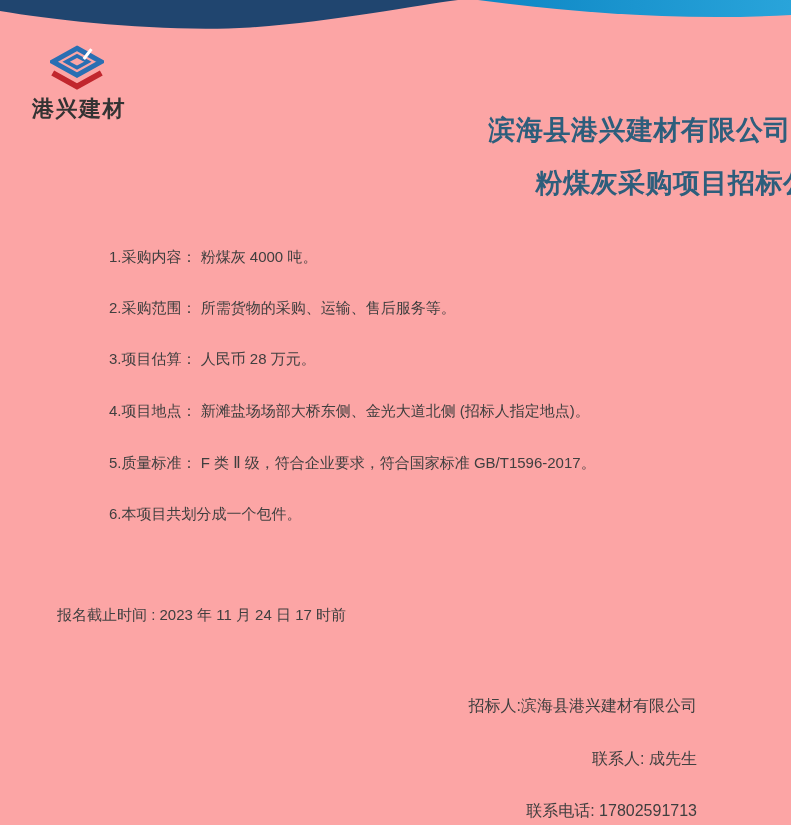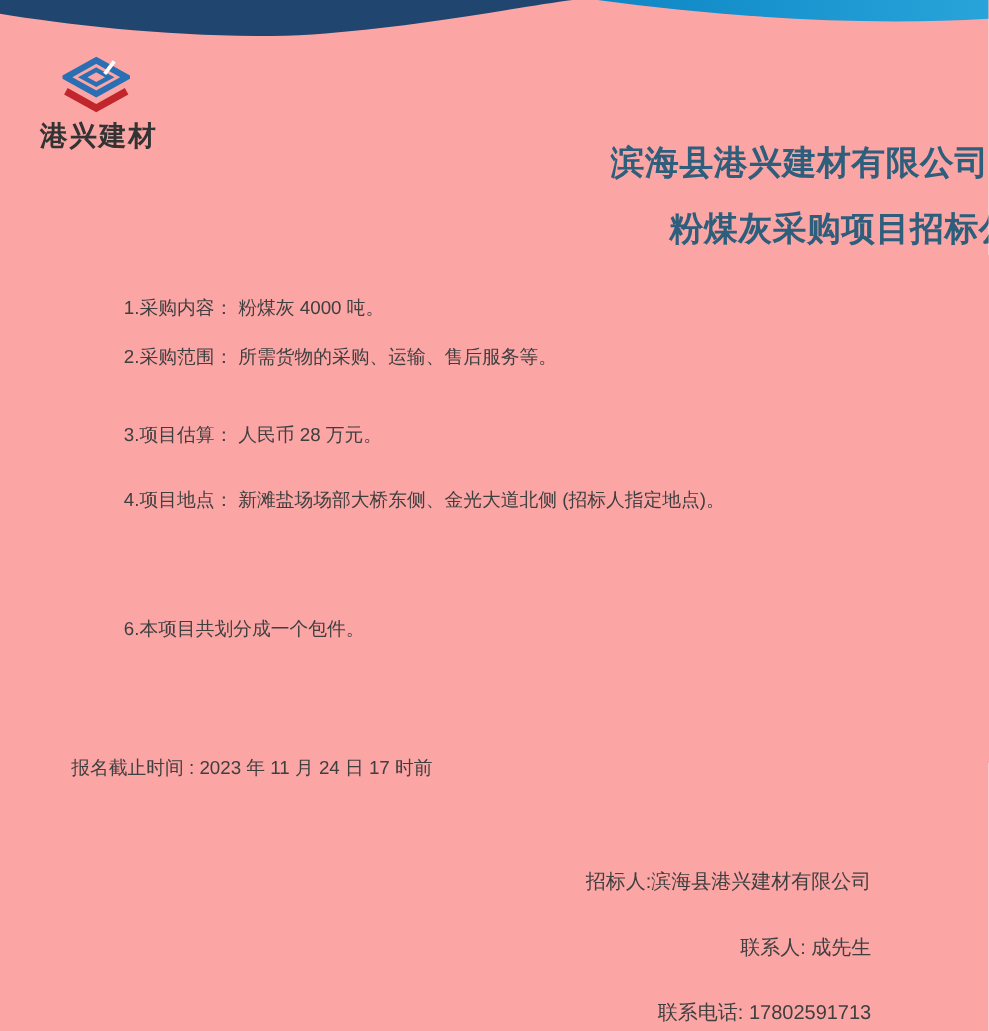--- a/index.html
+++ b/index.html
@@ -30,21 +30,21 @@
     position:absolute;left:0;width:100%;margin:0;
     text-align:right;
     font-family:"Liberation Serif","DejaVu Serif",serif;
     font-size:27px;font-weight:bold;
     color:var(--title,#2d5e7c);
     letter-spacing:0.5px;
   }
   .title1{top:112px;}
   .title2{top:165px;padding-left:47px;}
   .item{
-    position:absolute;left:95px;margin:4px;
+    position:absolute;left:95px;margin:14px;
     font-size:15px;line-height:20px;
     color:var(--body,#3f3f3f);
     white-space:nowrap;
   }
   .media{
     position:absolute;left:63px;top:543px;margin:0;
     font-size:15px;line-height:20px;white-space:nowrap;
     color:var(--body,#3f3f3f);
   }
   .deadline{
@@ -82,23 +82,24 @@
       <path d="M46,3.5 L37.5,14.5" stroke="#ffffff" stroke-width="3.4" fill="none"></path>
       <path d="M3,30 L30,45 L57,30" fill="none" style="stroke:var(--logoRed,#c1262d)" stroke-width="6.5"></path>
     </svg>
     <div class="logo-text">港兴建材</div>
   </div>
 
   <h1 class="title1">滨海县港兴建材有限公司</h1>
   <h2 class="title2">粉煤灰采购项目招标公告</h2>
 
   <p class="item" style="top:233px">1.采购内容： 粉煤灰 4000 吨。</p>
-  <p class="item" style="top:272px">2.采购范围： 所需货物的采购、运输、售后服务等。</p>
+  <p class="item" style="top:284px">2.采购范围： 所需货物的采购、运输、售后服务等。</p>
   <p class="item" style="top:335px">3.项目估算： 人民币 28 万元。</p>
   <p class="item" style="top:387px">4.项目地点： 新滩盐场场部大桥东侧、金光大道北侧 (招标人指定地点)。</p>
+  <p class="item" style="top:439px">5.质量标准： F 类 Ⅱ 级，符合企业要求，符合国家标准 GB/T1596-2017。</p>
   <p class="item" style="top:490px">6.本项目共划分成一个包件。</p>
 
 
   <p class="deadline" style="top:593px">报名截止时间 : 2023 年 11 月 24 日 17 时前</p>
 
   <p class="footer-line" style="top:695px">招标人:滨海县港兴建材有限公司</p>
   <p class="footer-line" style="top:748px">联系人: 成先生</p>
   <p class="footer-line" style="top:800px">联系电话: 17802591713</p>
 
 </div>

